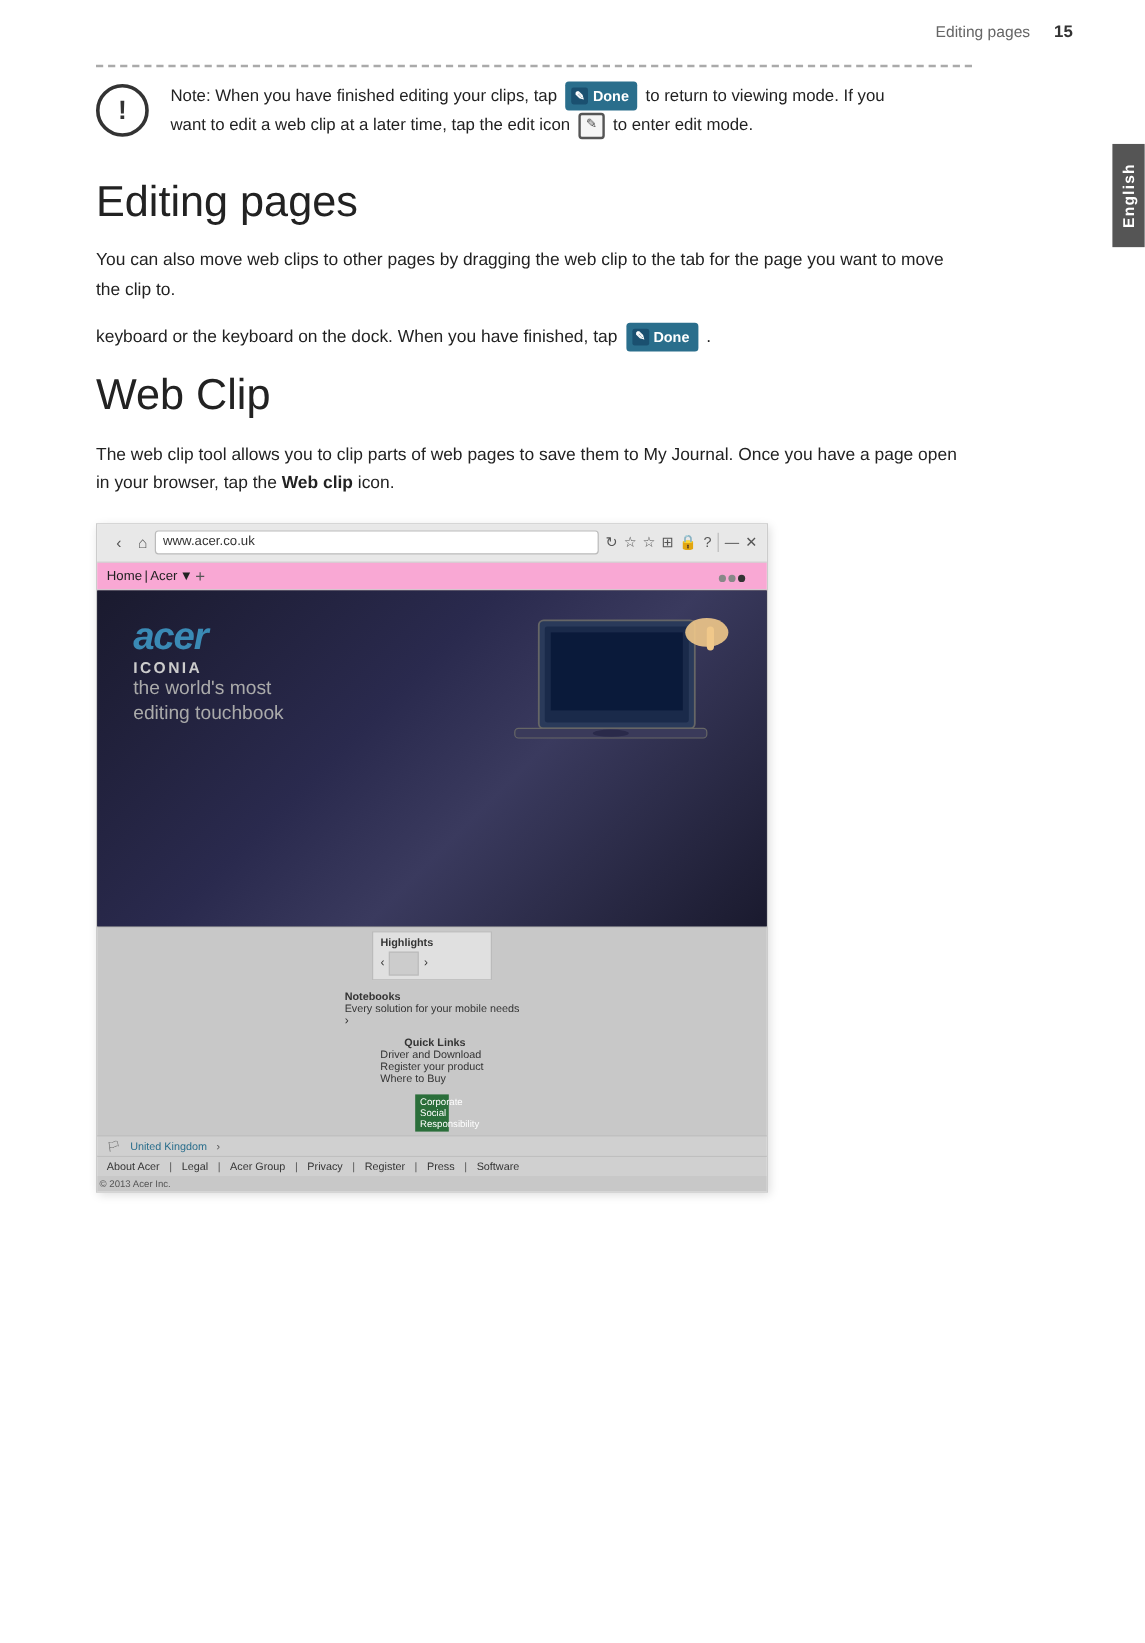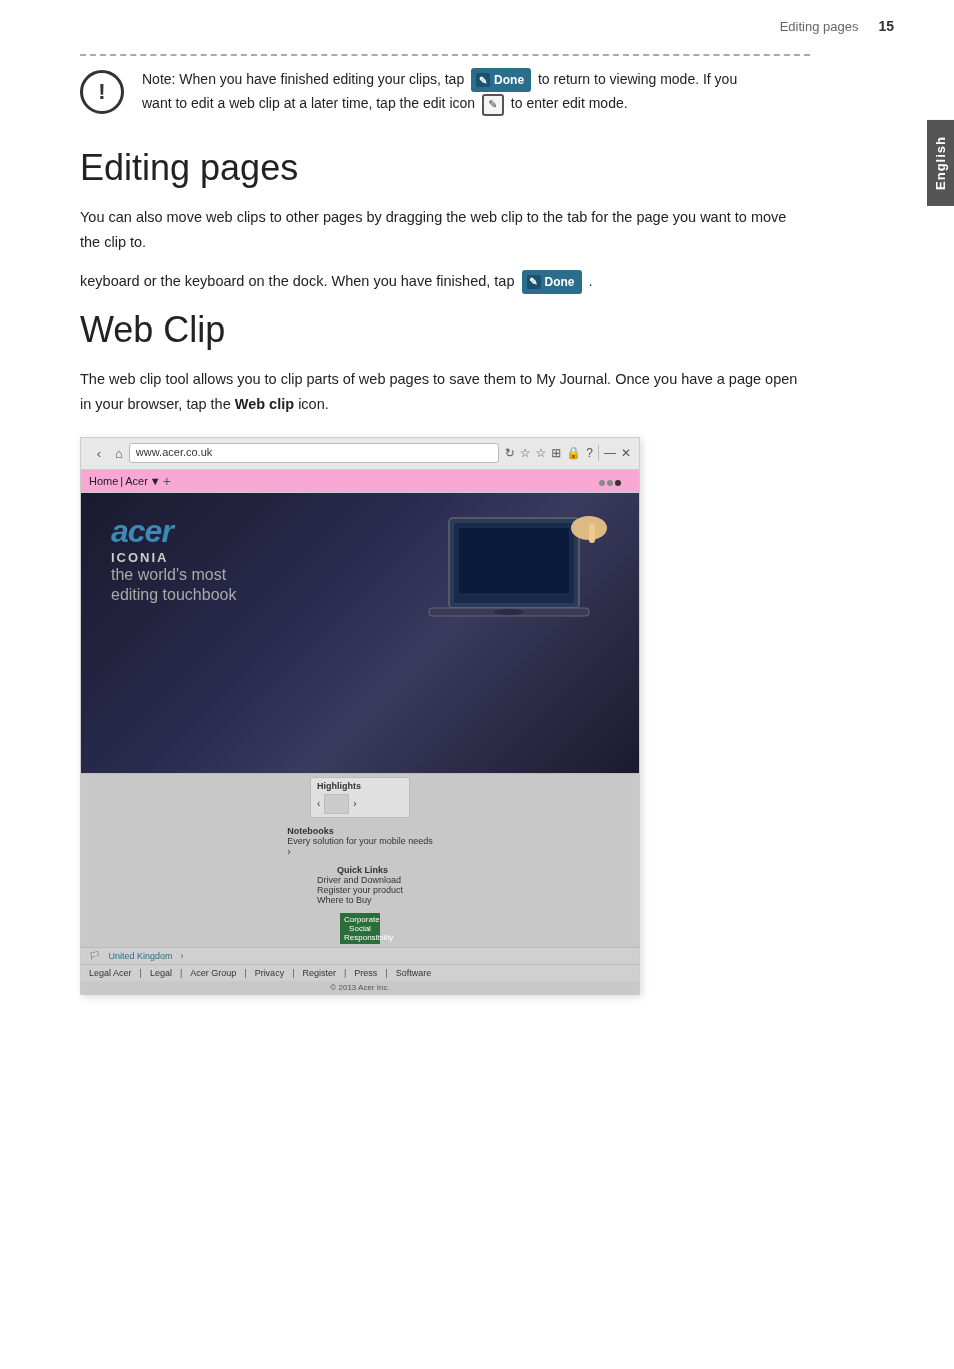--- a/index.html
+++ b/index.html
@@ -258,21 +258,21 @@
       font-size: 9px;
       color: #333;
       flex: 1;
     }
     .quick-links-box {
       font-size: 9px;
       color: #333;
       flex: 1;
     }
     .social-box {
-      width: 40px;
+      width: 28px;
       background: #2a6e3a;
       color: #fff;
       font-size: 8px;
       padding: 2px 4px;
       text-align: center;
     }
 
     .browser-footer-bar {
       background: #d0d0d0;
       border-top: 1px solid #bbb;
@@ -301,21 +301,20 @@
       width: 6px;
       height: 6px;
       border-radius: 50%;
       background: #888;
       display: inline-block;
     }
     .dot.filled { background: #333; }
 
     .copyright-bar {
       background: #c8c8c8;
-      text-align: center;
       font-size: 8px;
       color: #555;
       padding: 2px;
     }
   </style>
 </head>
 <body>
 
 <div class="page-header">
   <span class="page-header-title">Editing pages</span>
@@ -446,21 +445,21 @@
       </div>
     </div>
 
     <div class="browser-footer-bar">
       <span>🏳</span>
       <span style="color:#2a6e8c;">United Kingdom</span>
       <span>›</span>
     </div>
 
     <div class="browser-footer-bar">
-      <span class="footer-link">Legal Acer</span>
+      <span class="footer-link">About Acer</span>
       <span>|</span>
       <span class="footer-link">Legal</span>
       <span>|</span>
       <span class="footer-link">Acer Group</span>
       <span>|</span>
       <span class="footer-link">Privacy</span>
       <span>|</span>
       <span class="footer-link">Register</span>
       <span>|</span>
       <span class="footer-link">Press</span>

